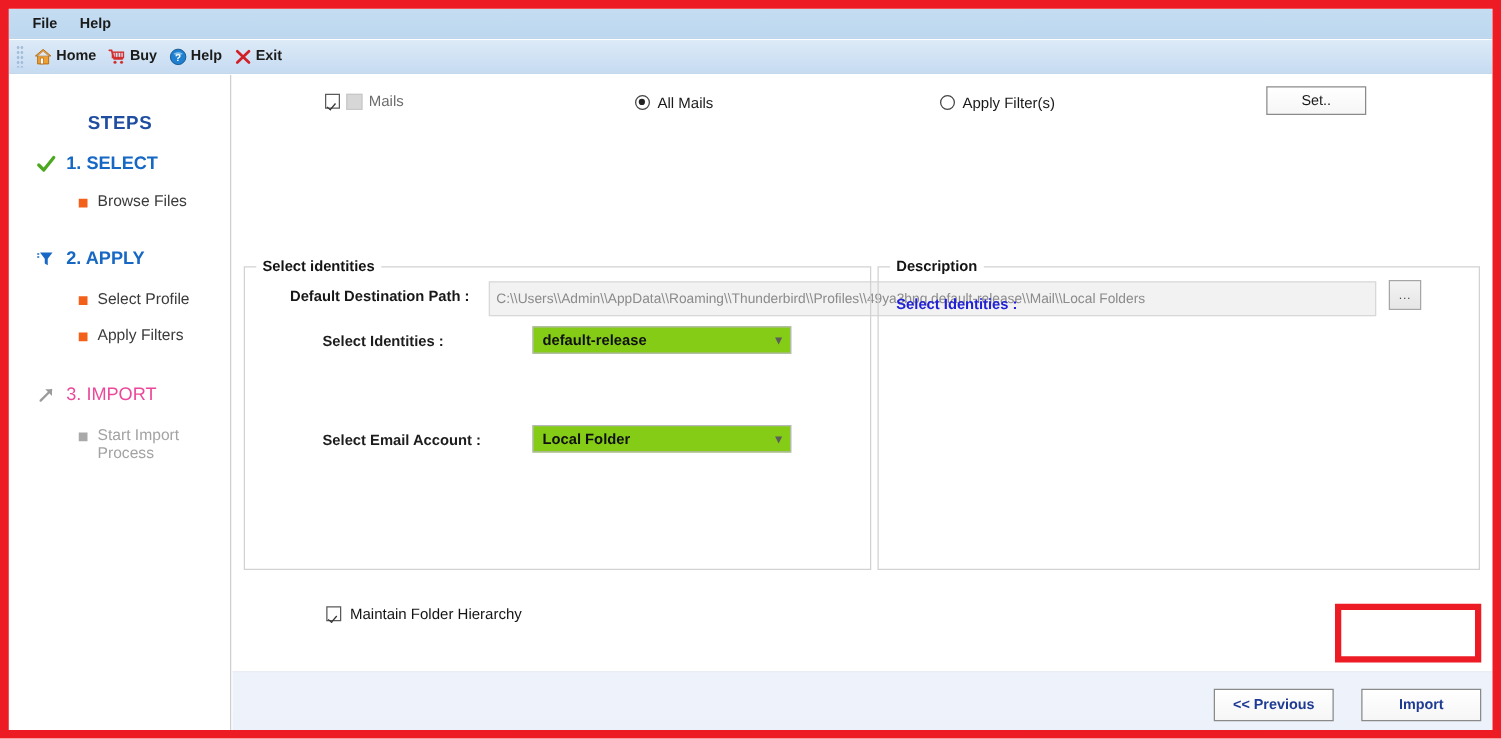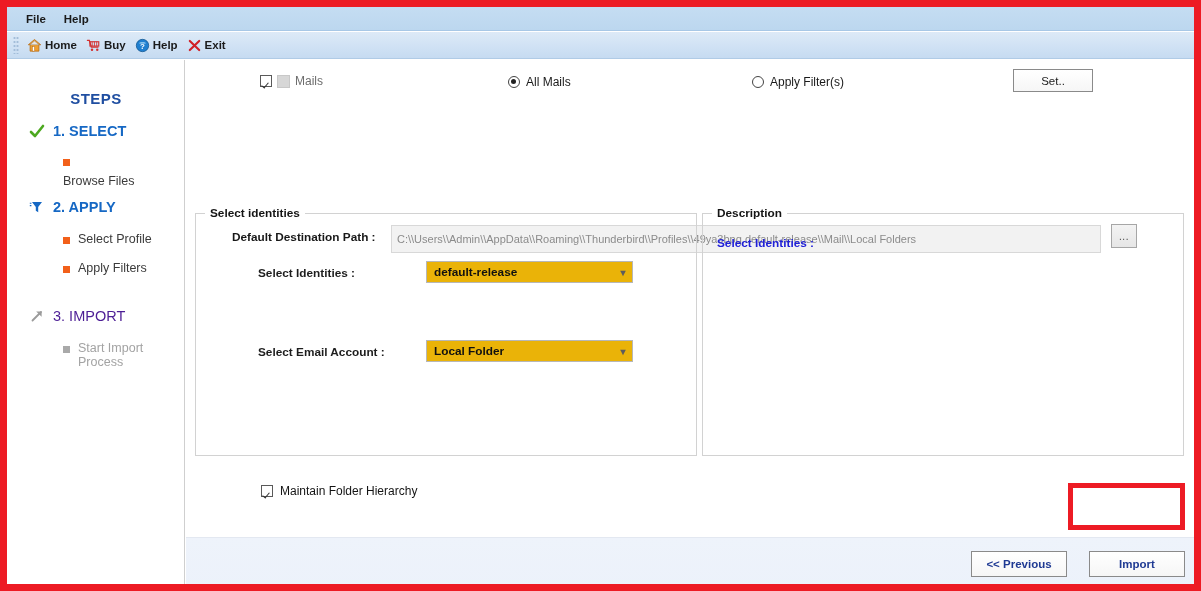--- a/index.html
+++ b/index.html
@@ -98,21 +98,21 @@
     font-size: 15px; font-weight: bold;
     color: #1f4ea1; letter-spacing: .5px;
   }
   .step-row {
     position: absolute; left: 22px;
     display: flex; align-items: center; gap: 8px;
     font-size: 14.5px; font-weight: bold;
   }
   .step-row .sico { width: 16px; height: 16px; flex: 0 0 16px; }
   .step-active { color: #1668c4; }
-  .step-dim { color: #4c1d95; font-weight: normal; }
+  .step-dim { color: #ec4899; font-weight: normal; }
   .sub-row {
     position: absolute; left: 56px;
     display: flex; align-items: flex-start; gap: 8px;
     font-size: 12.5px; color: #3b3b3b;
   }
   .bullet {
     width: 7px; height: 7px; background: #f2601a;
     flex: 0 0 7px; margin-top: 5px;
   }
   .bullet-dim { background: #a9a9a9; }
@@ -209,21 +209,21 @@
   #box-identities { left: 9px; top: 153px; width: 502px; height: 243px; }
   #box-description { left: 516px; top: 153px; width: 482px; height: 243px; }
 
   .fld-label {
     position: absolute;
     font-size: 11.8px; font-weight: bold; color: #1d1d1d;
   }
   .combo {
     position: absolute;
     height: 22px;
-    background: #eab308;
+    background: #84cc16;
     border: 1px solid #b7b7b7;
     display: flex; align-items: center;
     font-size: 11.8px; font-weight: bold; color: #101010;
     padding-left: 7px;
     cursor: default;
   }
   .combo .cv { flex: 1 1 auto; white-space: nowrap; overflow: hidden; }
   .combo .caret {
     width: 18px; height: 100%;
     display: flex; align-items: center; justify-content: center;
@@ -328,21 +328,21 @@
 
       <div class="sidebar">
         <div class="steps-title">STEPS</div>
 
         <div class="step-row step-active" style="top:63px;">
           <svg class="sico" viewBox="0 0 16 16">
             <path d="M2 9 6 13 14 3" fill="none" stroke="#4ca81f" stroke-width="2.6" stroke-linecap="round" stroke-linejoin="round"></path>
           </svg>
           <span>1. SELECT</span>
         </div>
-        <div class="sub-row" style="top:94px;flex-direction:column;">
+        <div class="sub-row" style="top:94px;">
           <span class="bullet"></span>
           <span>Browse Files</span>
         </div>
 
         <div class="step-row step-active" style="top:139px;">
           <svg class="sico" viewBox="0 0 16 16">
             <path d="M3 3h10l-3.8 5v5.2L6.8 11.8V8z" fill="#1668c4"></path>
             <path d="M.8 4.2h1.6M.8 6.6h1.6" stroke="#1668c4" stroke-width="1.1"></path>
           </svg>
           <span>2. APPLY</span>

